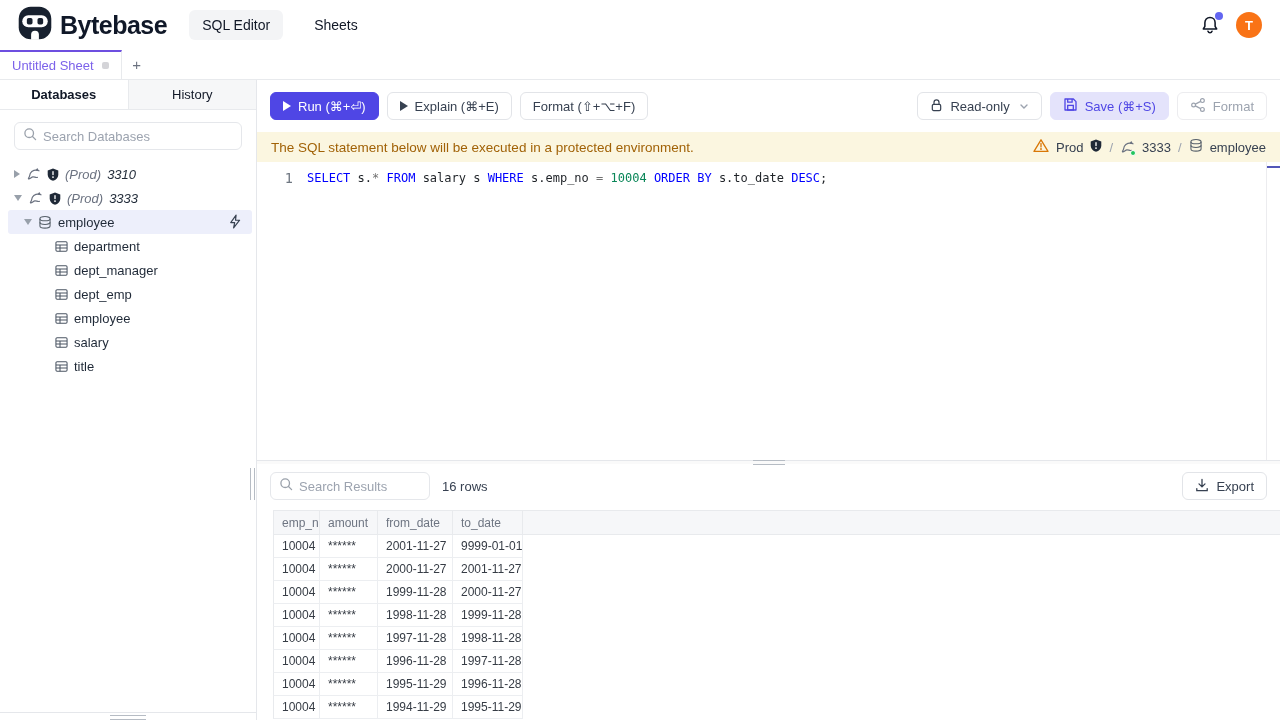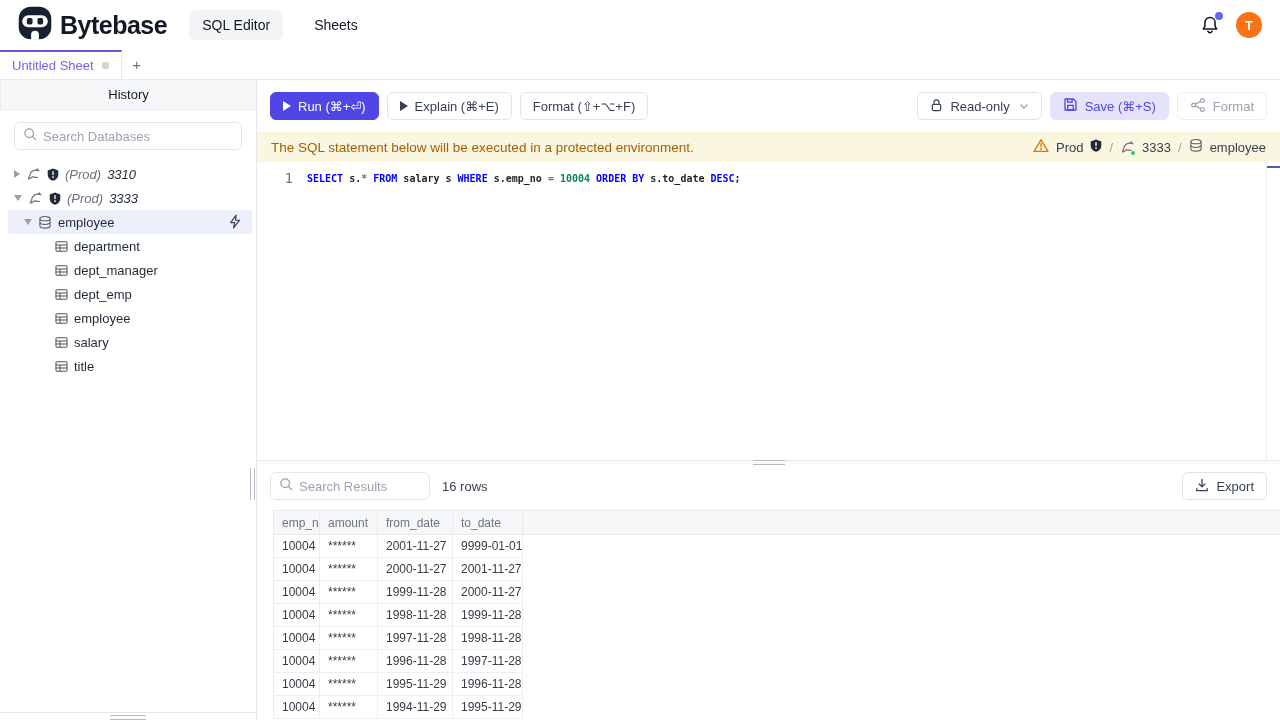--- a/index.html
+++ b/index.html
@@ -79,22 +79,22 @@
   .banner-right { margin-left:auto; display:flex; align-items:center; gap:7px; font-size:13px; color:#374151; }
   .banner-sep { color:#9ca3af; }
   .mysql-wrap { position:relative; width:15px; height:15px; }
   .green-dot { position:absolute; right:-1px; bottom:-1px; width:6px; height:6px; border-radius:50%;
     background:#22c55e; border:1px solid #fff; }
 
   
   .editor { flex:1; min-height:0; position:relative; background:#fff; display:flex; padding-top:7px; }
   .gutter { width:42px; flex:none; text-align:right; padding-right:6px;
     font-family:"DejaVu Sans Mono", monospace; font-size:13.5px; line-height:19px; color:#6e7681; }
-  .code-area { flex:1; font-family:"DejaVu Sans Mono", monospace; font-size:10px; line-height:19px;
-    padding-left:8px; color:#1f2328; white-space:pre; cursor:text;font-weight:bold; }
+  .code-area { flex:1; font-family:"DejaVu Sans Mono", monospace; font-size:12px; line-height:19px;
+    padding-left:8px; color:#1f2328; white-space:pre; cursor:text; }
   .tok-keyword { color:#0000ff; }
   .tok-number { color:#098658; }
   .tok-operator { color:#717171; }
   .tok-plain { color:#1f2328; }
   .editor-scroll-line { position:absolute; top:0; bottom:0; right:13px; width:1px; background:#ececef; }
   .overview-mark { position:absolute; top:4px; right:0; width:13px; height:2px; background:#5357b8; }
 
   
   .panel-divider { height:4px; flex:none; border-top:1px solid #e5e7eb; position:relative; background:#fafafa; }
   .panel-grip { position:absolute; top:-1px; left:50%; margin-left:-16px; width:32px; height:5px;
@@ -160,20 +160,21 @@
       <span class="sheet-tab-label">Untitled Sheet</span>
       <span class="unsaved-dot"></span>
     </div>
     <div class="new-tab-btn">+</div>
   </div>
 
   <div class="body">
 
     <div class="sidebar">
       <div class="side-tabs">
+        <div class="side-tab active">Databases</div>
         <div class="side-tab inactive">History</div>
       </div>
 
       <div class="side-search">
         <span class="icon">
           <svg width="14" height="14" viewBox="0 0 14 14">
             <circle cx="6.2" cy="6.2" r="4.3" fill="none" stroke="#9aa1ab" stroke-width="1.3"></circle>
             <path d="M9.5 9.5 L12.6 12.6" stroke="#9aa1ab" stroke-width="1.3" stroke-linecap="round"></path>
           </svg>
         </span>

